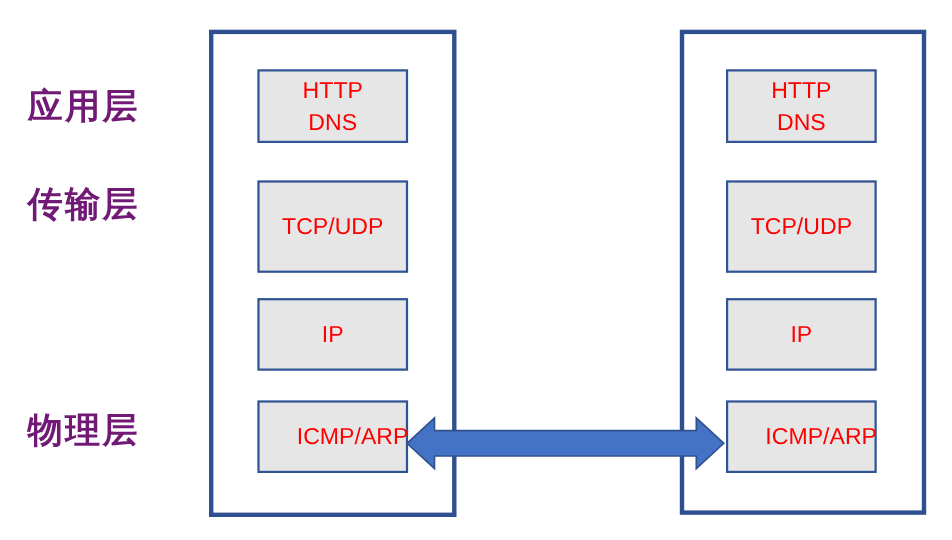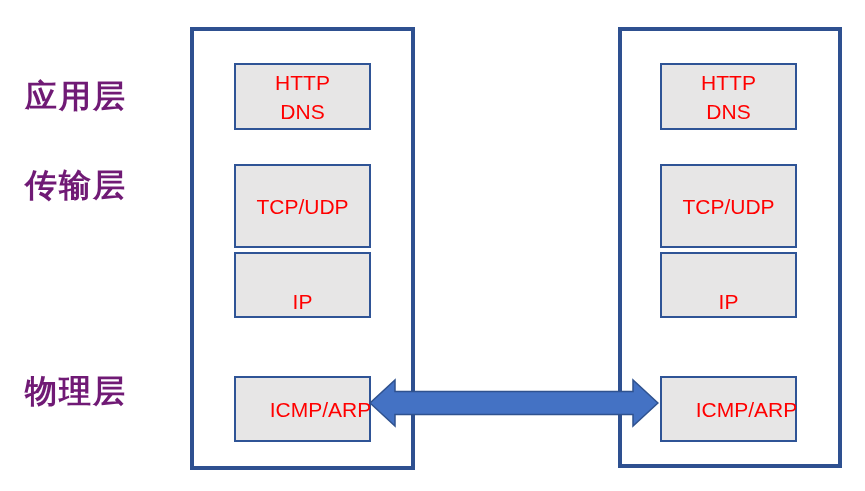--- a/index.html
+++ b/index.html
@@ -57,22 +57,22 @@
     align-items: center;
     justify-content: center;
     text-align: center;
     line-height: 29px;
     z-index: 2;
   }
   .col-left  .protocol-box { left: 234px; }
   .col-right .protocol-box { left: 660px; }
   .box-row-0 { top: 63px;  height: 67px; }
   .box-row-1 { top: 164px; height: 84px; }
-  .box-row-2 { top: 252px; height: 66px; justify-content: flex-end; }
-  .box-row-3 { top: 376px; height: 66px; padding-left: 36px; }
+  .box-row-2 { top: 271px; height: 66px; }
+  .box-row-3 { top: 364px; height: 66px; padding-left: 36px; }
 
   .link-arrow {
     position: absolute;
     left: 369px;
     top: 377px;
     width: 290px;
     height: 52px;
     z-index: 4;
   }
 

